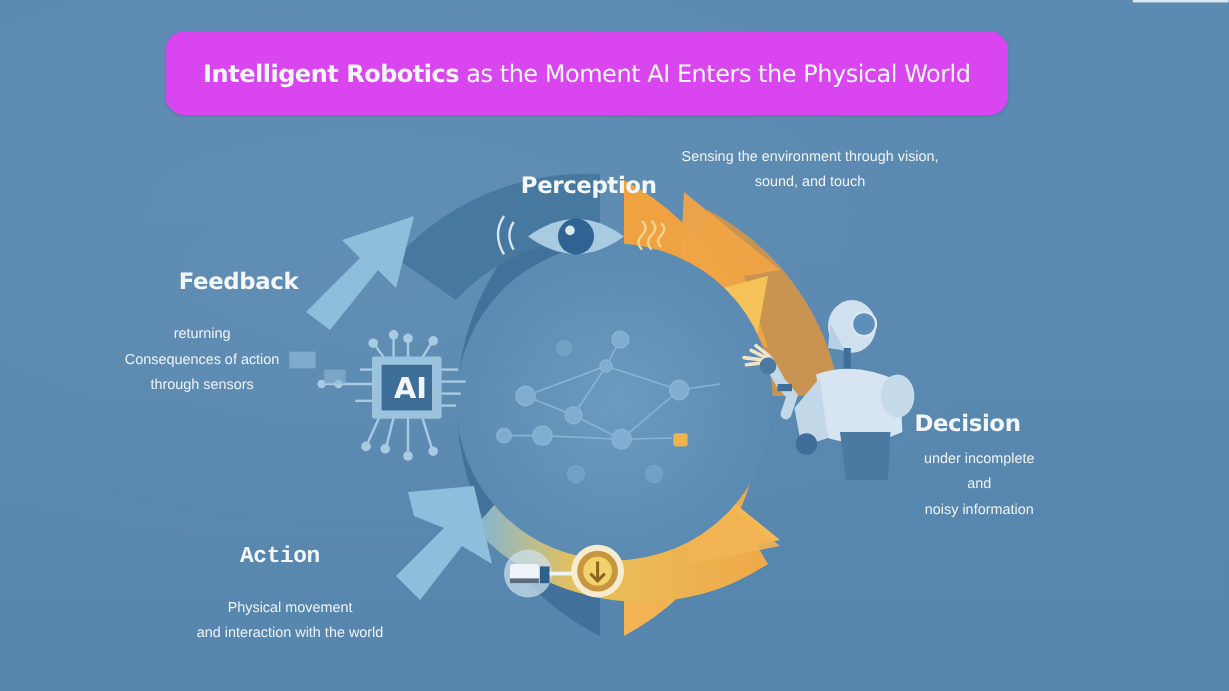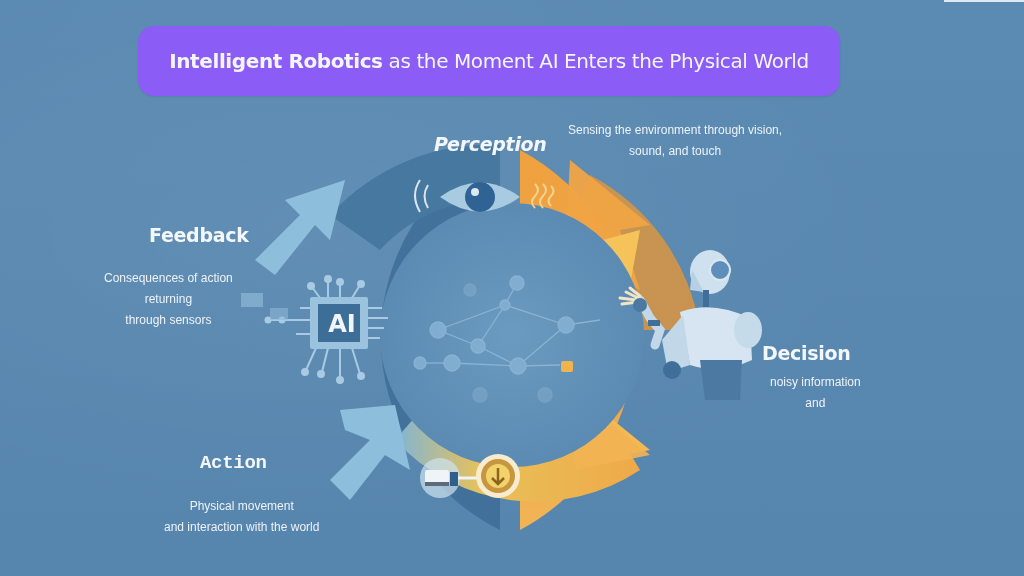--- a/index.html
+++ b/index.html
@@ -12,21 +12,21 @@
   .bg-tex {
     position:absolute; inset:0;
     background:
       radial-gradient(ellipse at 30% 40%, rgba(255,255,255,0.05), rgba(0,0,0,0) 60%),
       linear-gradient(180deg,#5b8ab2 0%, #5685ad 100%);
   }
   .corner-line { position:absolute; right:0; top:0; width:80px; height:2px; background:#dfe9f2; }
 
   .title-box {
     position:absolute; left:138px; top:26px; width:702px; height:70px;
-    background:#8b5cf6; border-radius:16px;
+    background:#d946ef; border-radius:16px;
     display:flex; align-items:center; justify-content:center;
     box-shadow:0 1px 2px rgba(0,0,0,0.08);
   }
   .title-box .t { font-family:"DejaVu Sans", sans-serif; font-size:20px; color:#f2f6fa; letter-spacing:-0.4px; white-space:nowrap; }
   .title-box .t b { font-weight:bold; }
   .title-box .t span.rest { font-weight:normal; }
 
   svg.diagram { position:absolute; left:0; top:0; }
 
   .label { position:absolute; white-space:nowrap; }
@@ -190,36 +190,37 @@
     <line x1="458" y1="478" x2="478" y2="478" stroke="#eef4f8" stroke-width="3"></line>
     <circle cx="498" cy="476" r="22" fill="#f7ecd0"></circle>
     <circle cx="498" cy="476" r="17" fill="#c7963f"></circle>
     <circle cx="498" cy="476" r="12" fill="#f2d36b"></circle>
     <path d="M 498 468 L 498 482 M 492 478 L 498 484 L 504 478" stroke="#8a6420" stroke-width="2.5" fill="none"></path>
   </g>
 </svg>
 
 <div class="ai-chip-text">AI</div>
 
-<div class="label heading" style="left:434px; top:133px;font-style:italic;">Perception</div>
+<div class="label heading" style="left:434px; top:144px;">Perception</div>
 <div class="label desc" style="left:568px; top:120px;">
   <div>Sensing the environment through vision,</div>
   <div>sound, and touch</div>
 </div>
 
 <div class="label heading" style="left:149px; top:224px;">Feedback</div>
 <div class="label desc" style="left:104px; top:268px;">
+  <div>returning</div>
   <div>Consequences of action</div>
-  <div>returning</div>
   <div>through sensors</div>
 </div>
 
 <div class="label heading" style="left:762px; top:342px;">Decision</div>
 <div class="label desc" style="left:770px; top:372px;">
+  <div>under incomplete</div>
+  <div>and</div>
   <div>noisy information</div>
-  <div>and</div>
 </div>
 
 <div class="label heading" style="left:200px; top:452px;font-family:Liberation Mono, monospace;">Action</div>
 <div class="label desc" style="left:164px; top:484px;margin-top:12px;">
   <div>Physical movement</div>
   <div>and interaction with the world</div>
 </div>
 
 </body></html>

